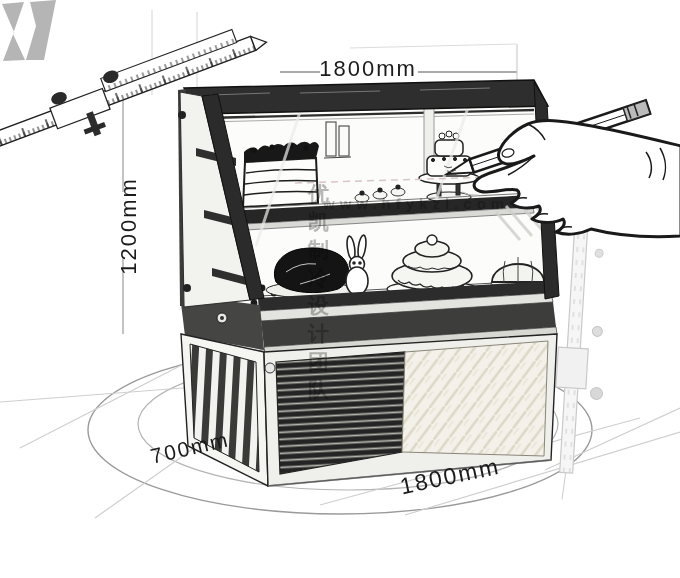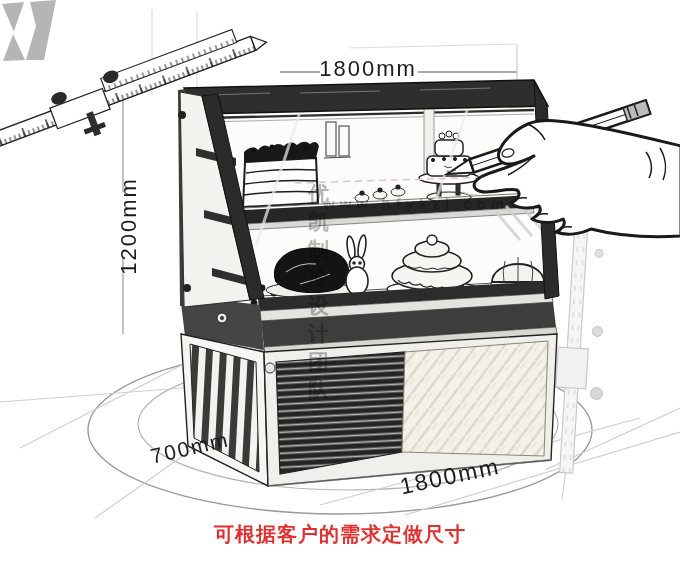--- a/index.html
+++ b/index.html
@@ -296,15 +296,14 @@
   </svg>
   <div class="wm-brand">优凯制冷设计团队</div>
   <div class="wm-url">www.hfykzl.com</div>
 </div>
 
 <div class="label dim dim-top">1800mm</div>
 <div class="label dim dim-left">1200mm</div>
 <div class="label dim dim-depth">700mm</div>
 <div class="label dim dim-bottom">1800mm</div>
 
-<div class="caption">可根据客户的需求定做尺寸</div>
 
 </div>
 
 </body></html>

